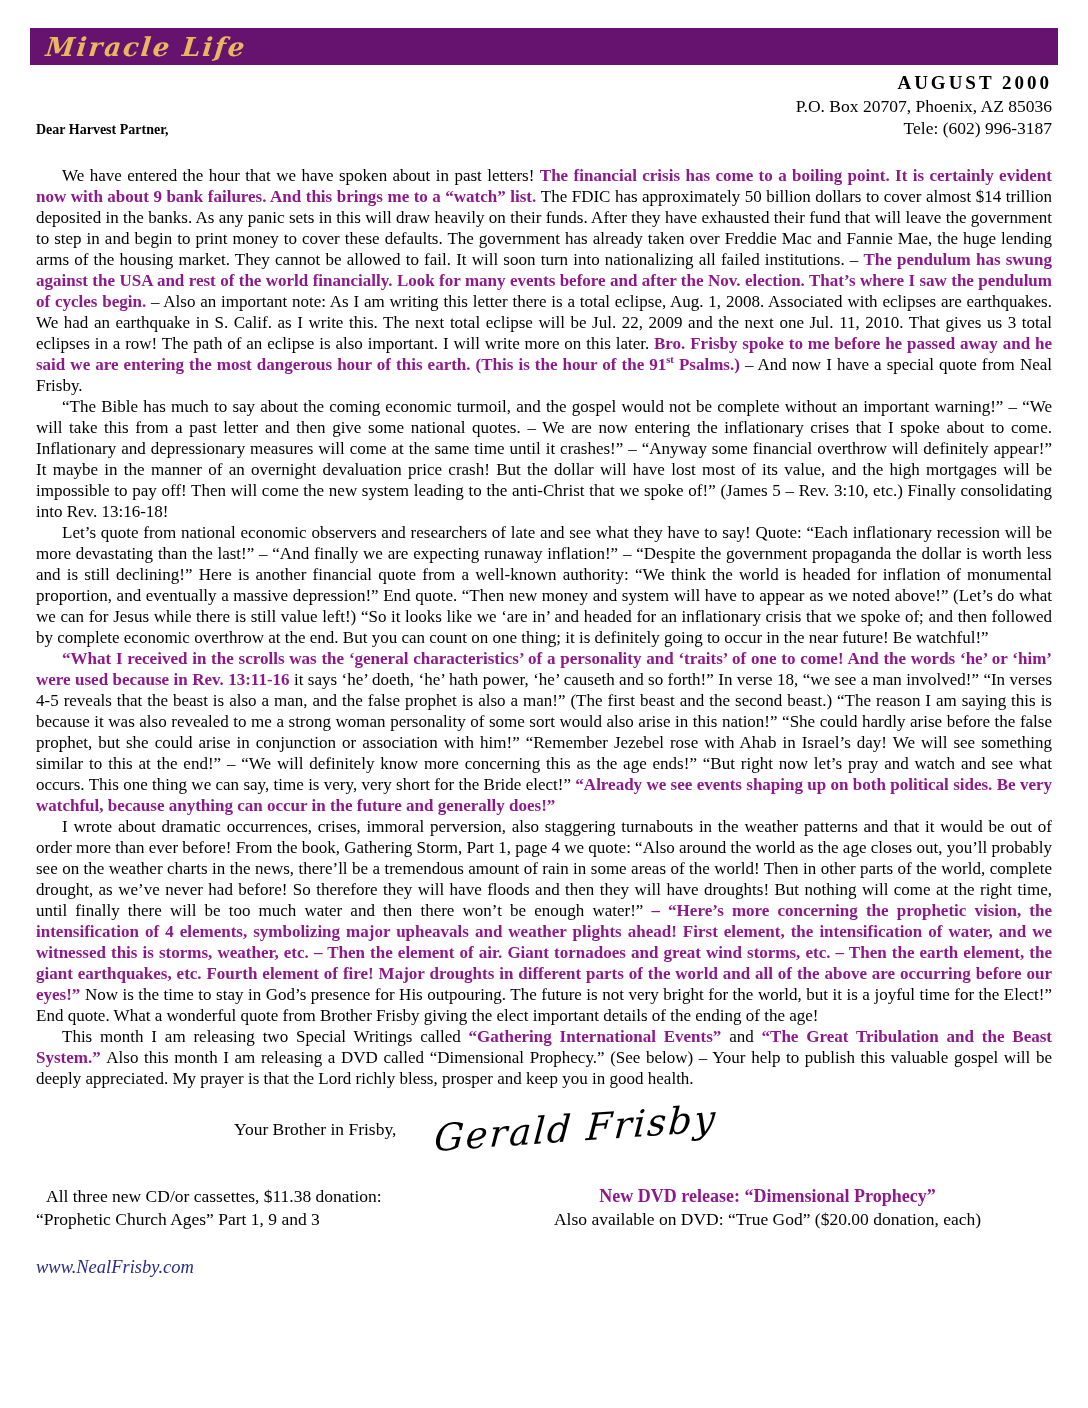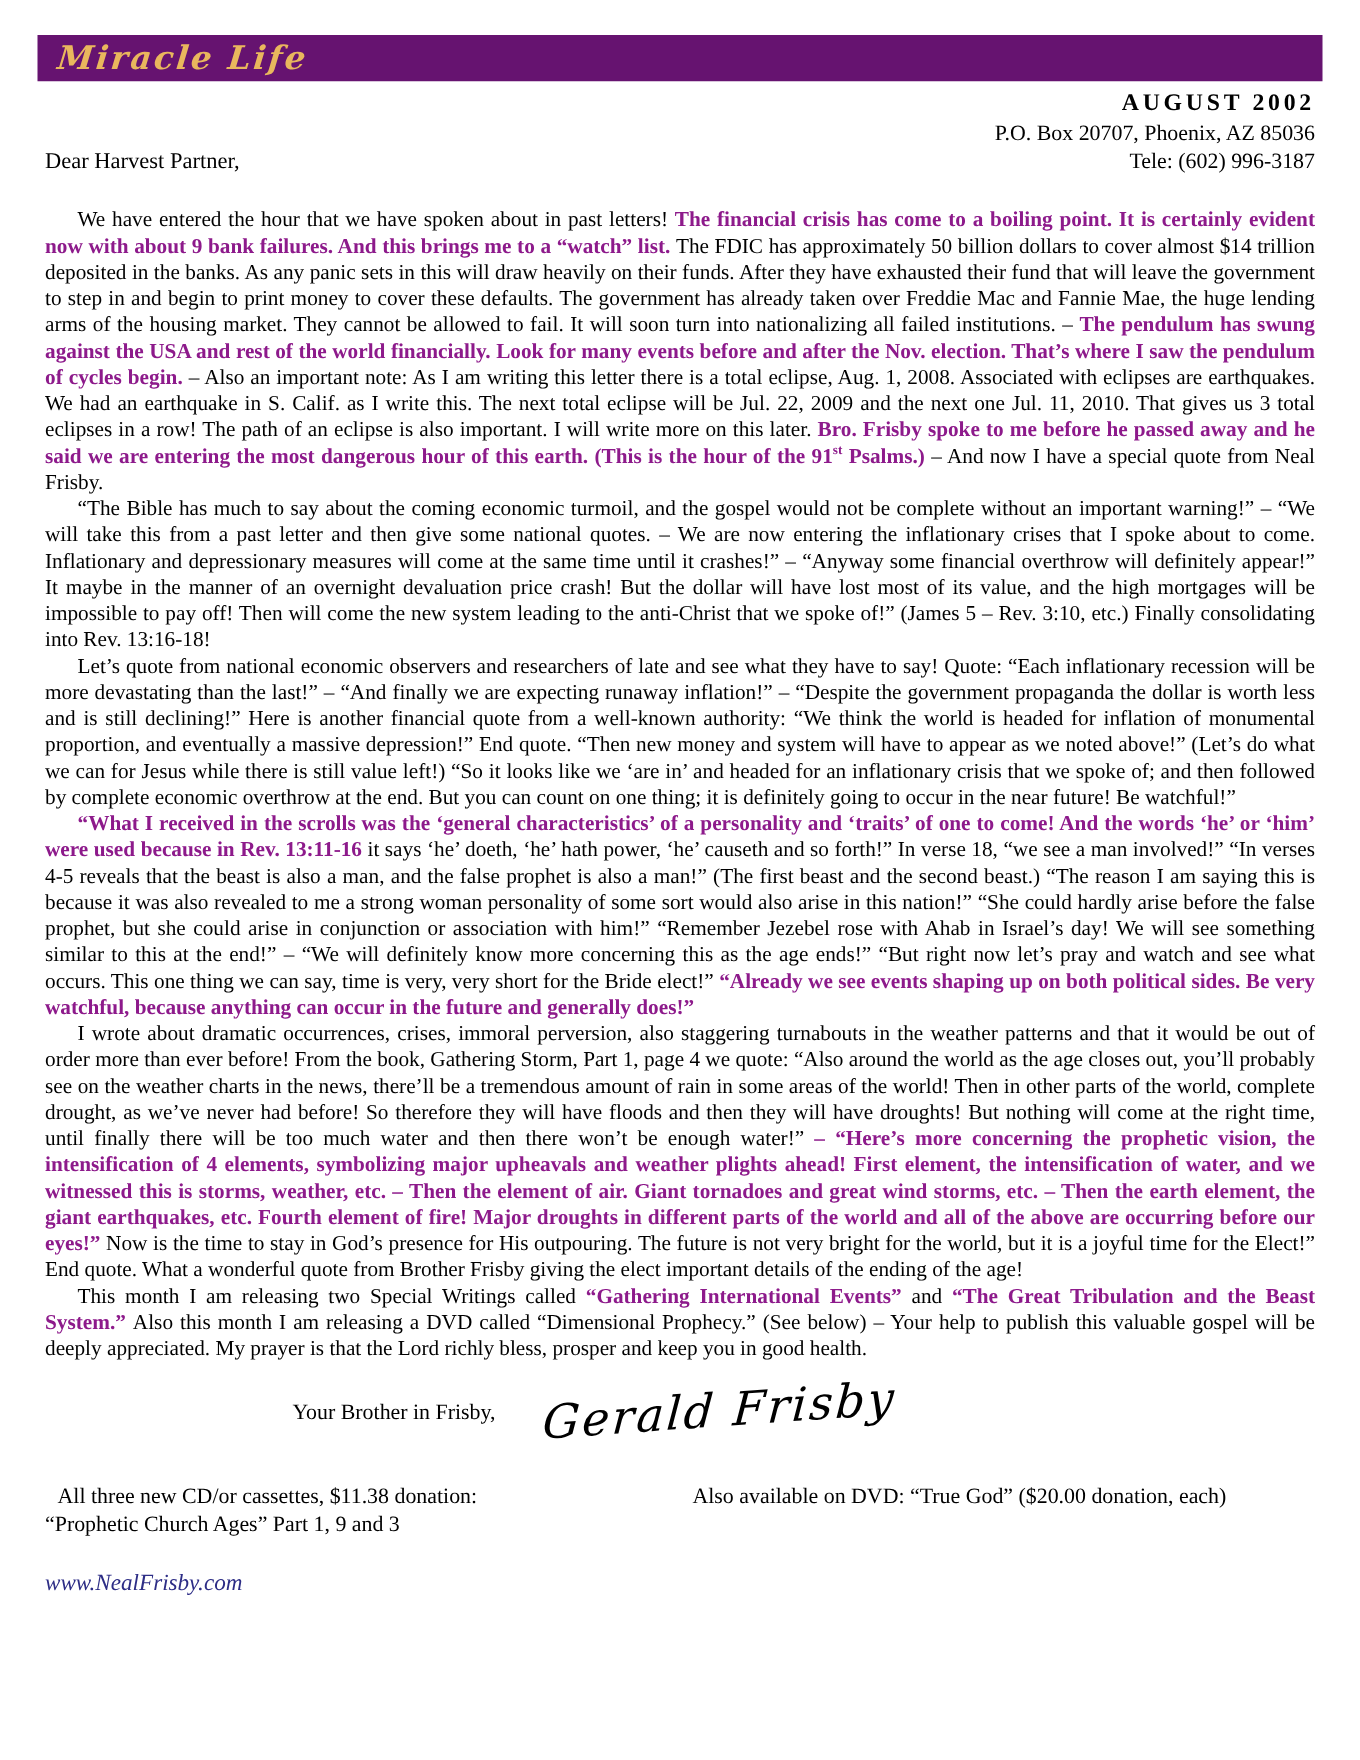--- a/index.html
+++ b/index.html
@@ -23,21 +23,21 @@
     padding-left:16px;color:var(--gold);
     font-family:"DejaVu Serif",serif;font-style:italic;font-weight:bold;
     font-size:26px;letter-spacing:2px;transform:skewX(-6deg);
   }
   .hdr-right{text-align:right;margin-top:7px;line-height:1.18;}
   .hdr-date{font-weight:bold;font-size:19px;letter-spacing:3px;}
   .hdr-address{font-size:17.5px;margin-top:2px;}
   .salutation-row{
     display:flex;justify-content:space-between;align-items:baseline;margin-top:1px;
   }
-  .salutation{font-weight:normal;font-size:18px;}
+  .salutation{font-weight:bold;font-size:14px;}
   .hdr-phone{font-size:17.5px;}
   .body-text{
     margin-top:26px;font-size:17px;line-height:21px;
     text-align:justify;text-justify:inter-word;
   }
   .body-text p{margin:0;text-indent:26px;}
   .pb{color:var(--accent);font-weight:bold;}
   sup.pb{font-size:0.62em;line-height:0;}
   .close-row{display:flex;align-items:flex-start;padding-left:198px;margin-top:18px;height:72px;}
   .valediction{font-size:17.5px;padding-top:12px;white-space:nowrap;}
@@ -56,21 +56,21 @@
 </head>
 <body>
 
 <div class="page">
 
   <div class="topbar">
     <span class="brand">Miracle Life</span>
   </div>
 
   <div class="hdr-right">
-    <div class="hdr-date">AUGUST 2002</div>
+    <div class="hdr-date">AUGUST 2000</div>
     <div class="hdr-address">P.O. Box 20707, Phoenix, AZ 85036</div>
   </div>
 
   <div class="salutation-row">
     <span class="salutation">Dear Harvest Partner,</span>
     <span class="hdr-phone">Tele: (602) 996-3187</span>
   </div>
 
   <div class="body-text">
     <p><span>We have entered the hour that we have spoken about in past letters! </span><span class="pb">The financial crisis has come to a boiling point. It is certainly evident now with about 9 bank failures. And this brings me to a “watch” list. </span><span>The FDIC has approximately 50 billion dollars to cover almost $14 trillion deposited in the banks. As any panic sets in this will draw heavily on their funds. After they have exhausted their fund that will leave the government to step in and begin to print money to cover these defaults. The government has already taken over Freddie Mac and Fannie Mae, the huge lending arms of the housing market. They cannot be allowed to fail. It will soon turn into nationalizing all failed institutions. – </span><span class="pb">The pendulum has swung against the USA and rest of the world financially. Look for many events before and after the Nov. election. That’s where I saw the pendulum of cycles begin. </span><span>– Also an important note: As I am writing this letter there is a total eclipse, Aug. 1, 2008. Associated with eclipses are earthquakes. We had an earthquake in S. Calif. as I write this. The next total eclipse will be Jul. 22, 2009 and the next one Jul. 11, 2010. That gives us 3 total eclipses in a row! The path of an eclipse is also important. I will write more on this later. </span><span class="pb">Bro. Frisby spoke to me before he passed away and he said we are entering the most dangerous hour of this earth. (This is the hour of the 91</span><sup class="pb">st</sup><span class="pb"> Psalms.) </span><span>– And now I have a special quote from Neal Frisby.</span></p>
@@ -85,19 +85,20 @@
     <span class="valediction">Your Brother in Frisby,</span>
     <span class="signature">Gerald Frisby</span>
   </div>
 
   <div class="footer-row">
     <div class="footer-left">
       <div class="line1">All three new CD/or cassettes, $11.38 donation:</div>
       <div class="line2">“Prophetic Church Ages” Part 1, 9 and 3</div>
     </div>
     <div class="footer-right">
+      <div class="line1">New DVD release: “Dimensional Prophecy”</div>
       <div class="line2">Also available on DVD: “True God” ($20.00 donation, each)</div>
     </div>
   </div>
 
   <a class="website" href="#">www.NealFrisby.com</a>
 
 </div>
 
 </body></html>

